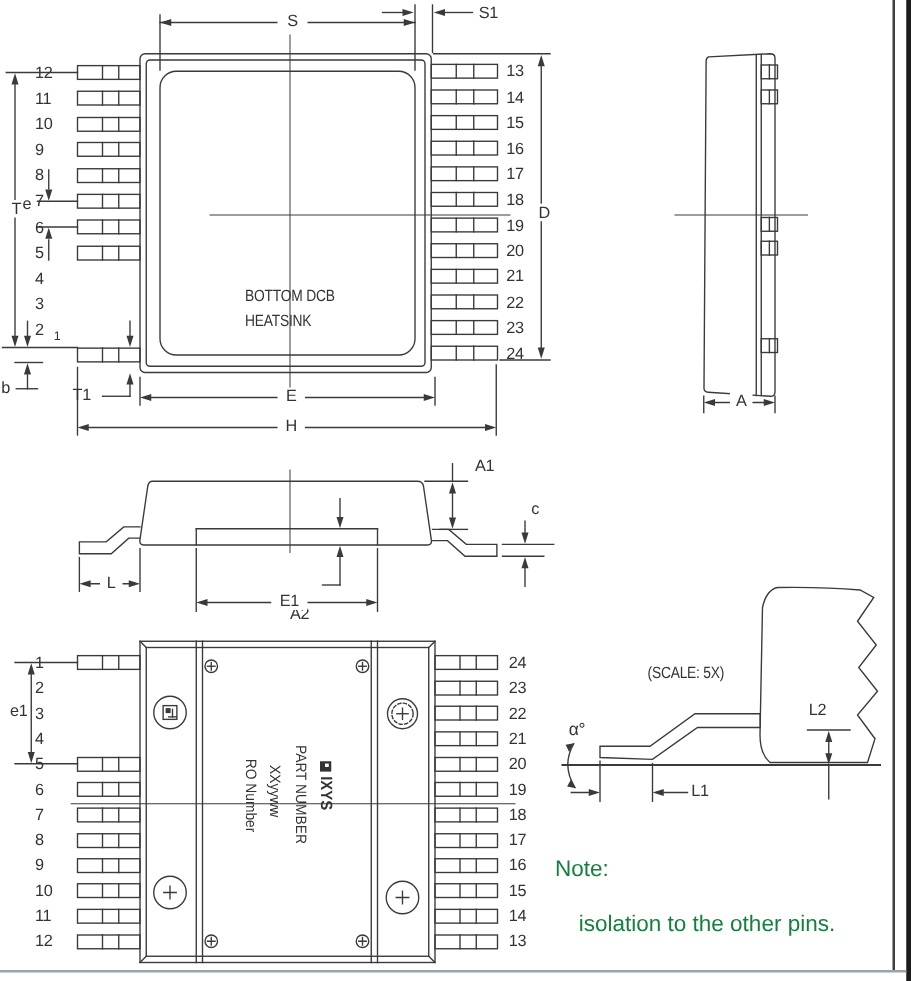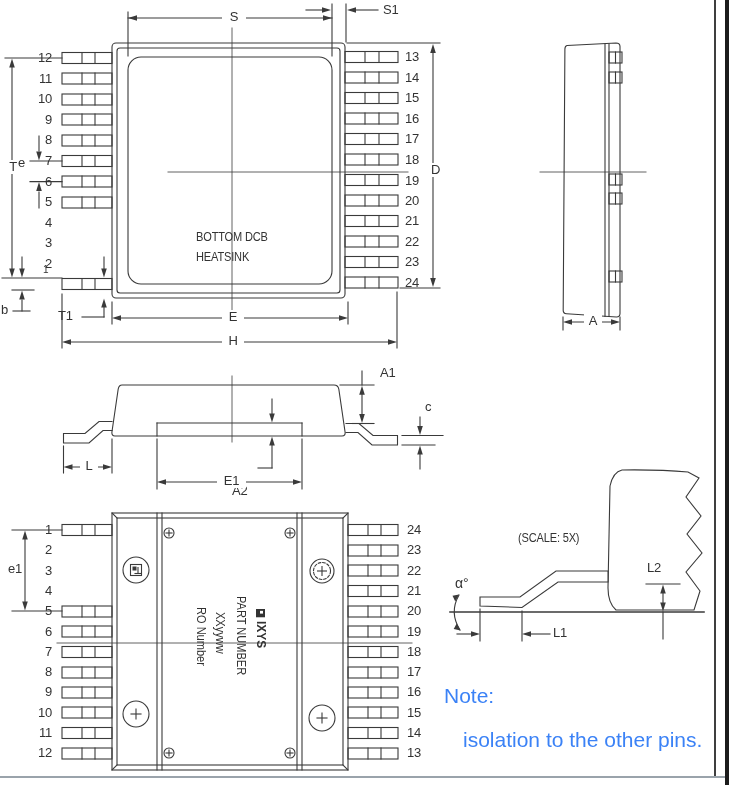--- a/index.html
+++ b/index.html
@@ -6,28 +6,28 @@
   .page{position:relative;width:729px;height:785px;background:#fff;overflow:hidden;
         font-family:"Liberation Sans",sans-serif;color:#333}
   .page svg{position:absolute;left:0;top:0}
   .ln{stroke:#3a3a3a;fill:none;stroke-width:1.1;stroke-linecap:square}
   .thin{stroke-width:.8}
   .f{fill:#3a3a3a;stroke:none}
   .wfill{fill:#fff;stroke:#3a3a3a;stroke-width:1.1}
   .lbl{position:absolute;font-size:13px;line-height:14px;letter-spacing:-.2px;white-space:nowrap}
   .bg{background:#fff;padding:0 2px}
   .ctr{text-align:center}
-  .r{text-align:right}
+  .r{}
   .sm{font-size:10px;line-height:11px}
   .cond{transform:scaleX(.85);transform-origin:0 0}
   .rot{transform:rotate(90deg) scaleX(.92);transform-origin:0 0;font-size:12px;letter-spacing:0}
   .ixys{font-weight:bold;font-size:13px}
   .sq{display:inline-block;width:9px;height:9px;background:#333;position:relative;margin-right:4px;vertical-align:-1px}
   .sq::after{content:"";position:absolute;left:1.5px;top:1.5px;width:3px;height:3px;background:#fff}
-  .note{font-size:21px;line-height:17px;letter-spacing:0;color:#3b82f6}
+  .note{font-size:18px;line-height:17px;letter-spacing:0;color:#15803d}
   .frame-v{position:absolute;left:714px;top:0;width:2px;height:777px;background:#3f3f3f}
   .frame-edge{position:absolute;left:725px;top:0;width:4px;height:785px;background:#1c1c1c}
   .frame-b{position:absolute;left:0;top:776px;width:725px;height:2px;background:#9aa3ab}
 </style>
 </head>
 <body>
 
 <div class="page">
 
   <svg width="729" height="785" viewBox="0 0 729 785">

